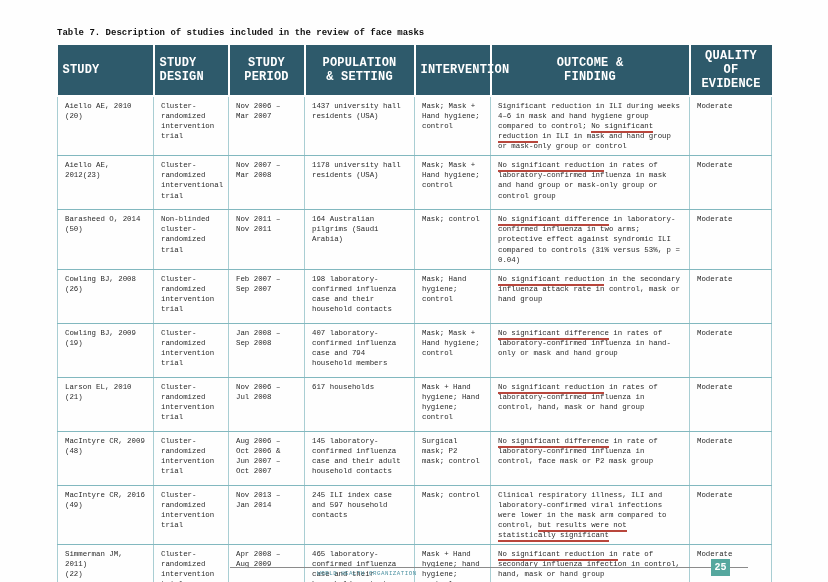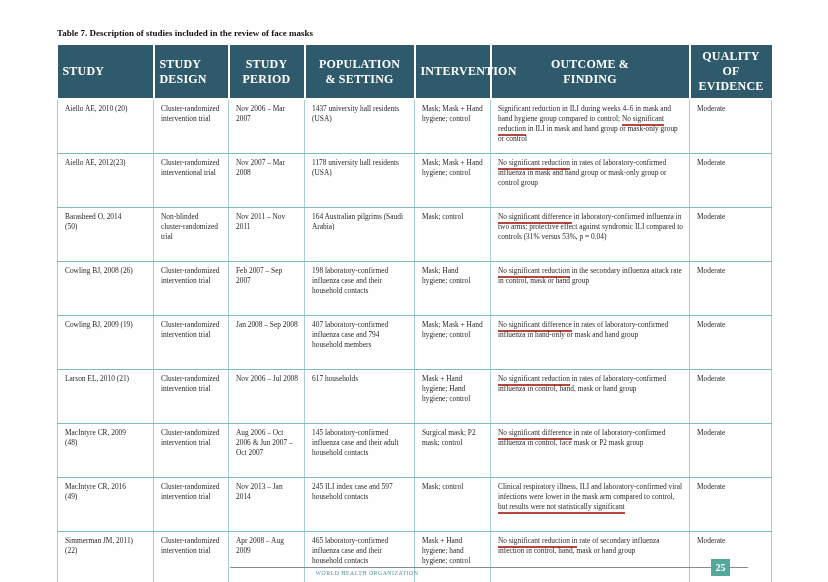--- a/index.html
+++ b/index.html
@@ -1,20 +1,20 @@
 <!DOCTYPE html>
 <html style="--header-bg: #2e5a6b; --row-line: #82b8bf; --col-line: #a9ced3; --underline: #b8463c; --badge: #55a79e; --who: #4f93a3;"><head>
 <meta charset="utf-8">
 <style>
   html,body{margin:0;padding:0;}
   .page{
     position:relative;
     width:828px;height:582px;
     background:#fefefe;
-    font-family:Liberation Serif, serif;
+    font-family:Liberation Mono, monospace;
     overflow:hidden;
   }
   .content{position:absolute;left:57px;top:28px;width:714px;}
   .title{font-size:9px;font-weight:bold;color:#101010;margin:0 0 7px 0;}
   table{width:714px;border-collapse:collapse;table-layout:fixed;}
   thead th{
     background:var(--header-bg,#2e5a6b);
     color:#ffffff;
     font-size:12px;font-weight:bold;
     padding:4px 5px;

